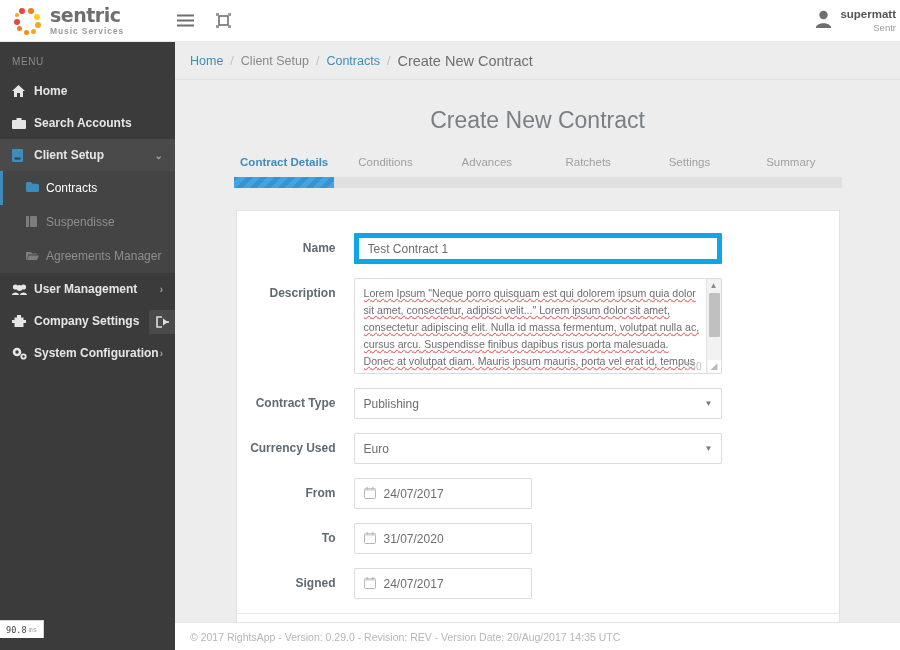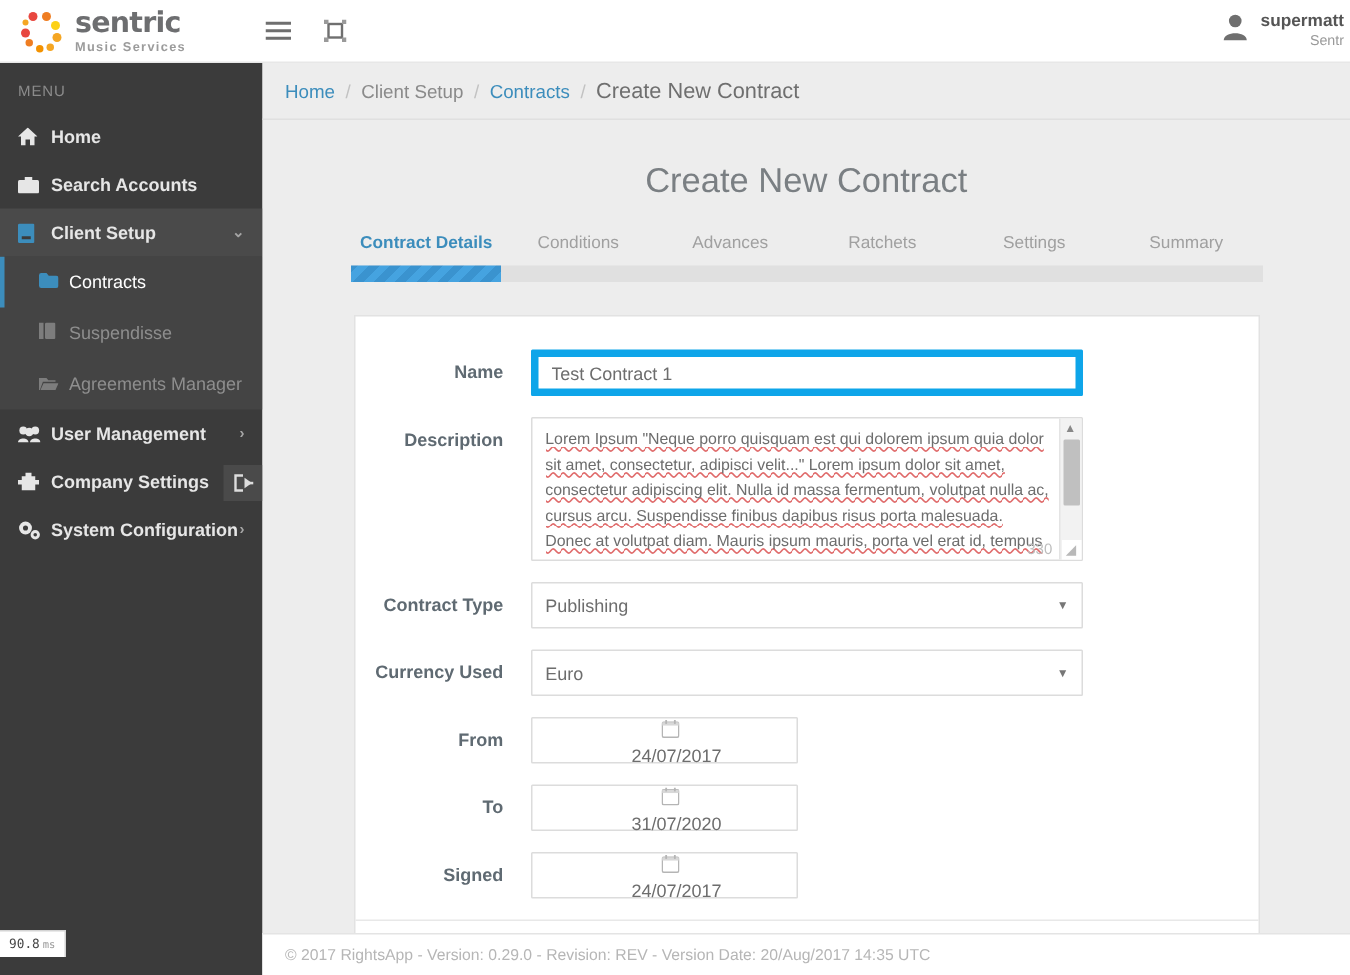--- a/index.html
+++ b/index.html
@@ -175,21 +175,21 @@
   }
   .sel-arrow {
     position: absolute; right: 9px; top: 0; height: 31px;
     display: flex; align-items: center; font-size: 8px; color: #777;
     pointer-events: none;
   }
 
   .date-wrap {
     width: 178px; height: 31px; border: 1px solid #dcdcdc;
     display: flex; align-items: center; padding-left: 9px;
-    background: #fff; cursor: pointer; border-radius: 1px; flex-direction: column;
+    background: #fff; cursor: pointer; border-radius: 1px;
   }
   .date-val { font-size: 12px; color: #6d6d6d; margin-left: 8px; }
 
   .btn-row {
     display: flex; justify-content: center; gap: 9px;
     border-top: 1px solid #e8e8e8; margin-top: 6px; padding-top: 17px;
   }
   .btn {
     background: #3c9ddd; border: 1px solid #3490d0; color: #fff;
     font-size: 12px; padding: 7px 15px; cursor: pointer; border-radius: 2px;

